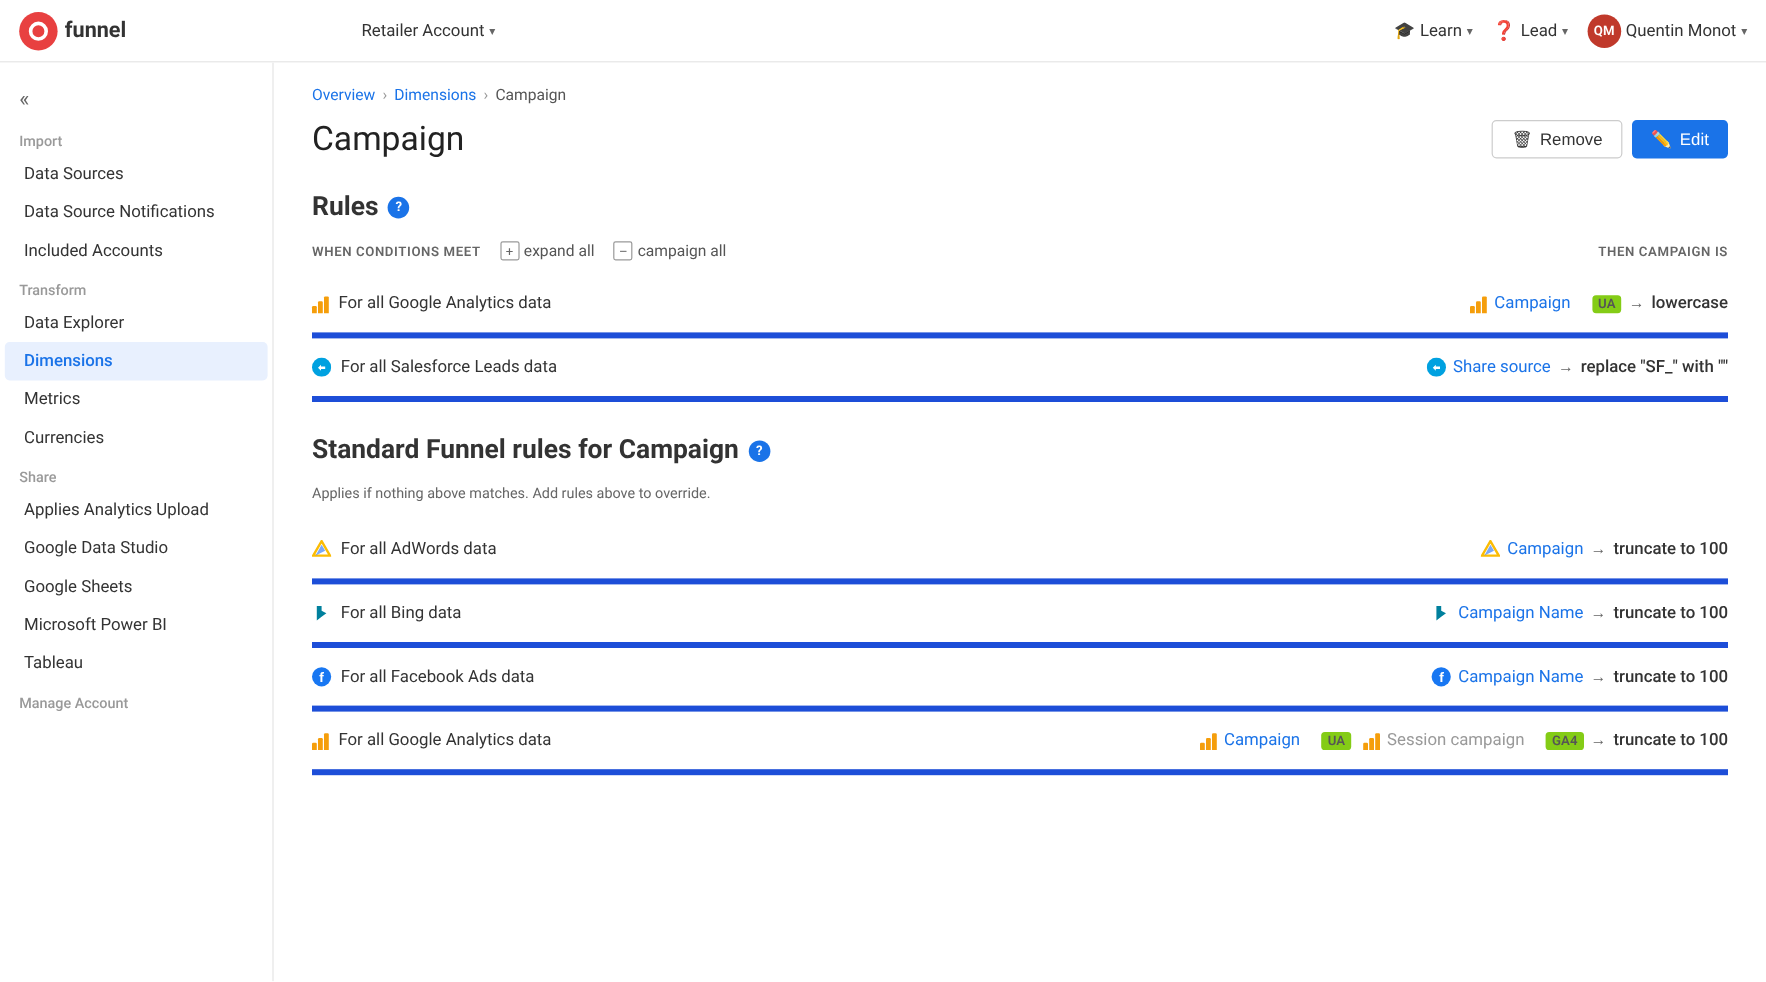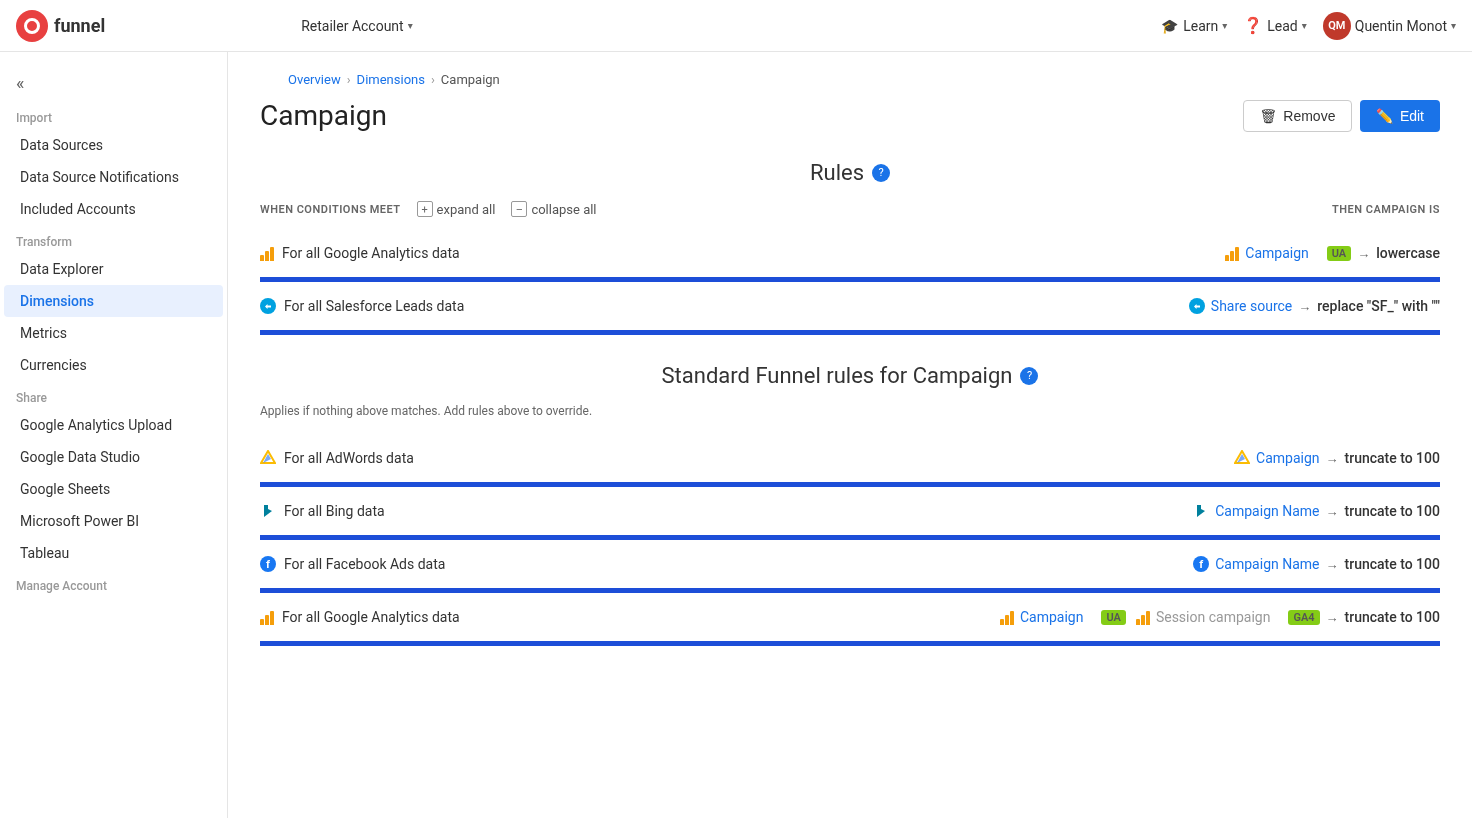--- a/index.html
+++ b/index.html
@@ -24,34 +24,34 @@
     .sidebar { width: 228px; border-right: 1px solid #e5e5e5; overflow-y: auto; flex-shrink: 0; padding: 12px 0; }
     .sidebar-collapse { padding: 8px 16px; cursor: pointer; color: #666; font-size: 18px; }
     .sidebar-section-label { padding: 10px 16px 4px; font-size: 12px; color: #999; font-weight: 500; }
     .sidebar-item { padding: 8px 16px; cursor: pointer; color: #333; font-size: 14px; border-radius: 4px; margin: 0 4px; }
     .sidebar-item.active { background: #e8f0fe; color: #1a73e8; font-weight: 500; }
 
     
     .main { flex: 1; overflow-y: auto; padding: 20px 32px; }
 
     
-    .breadcrumb { display: flex; align-items: center; gap: 6px; font-size: 13px; margin-bottom: 12px; margin-left: 28px; }
+    .breadcrumb { display: flex; align-items: center; gap: 6px; font-size: 13px; margin-bottom: 12px; }
     .breadcrumb-link { color: #1a73e8; cursor: pointer; }
     .breadcrumb-sep { color: #999; }
     .breadcrumb-current { color: #555; }
 
     
     .page-header { display: flex; align-items: center; justify-content: space-between; margin-bottom: 28px; }
     .page-title { font-size: 28px; font-weight: 400; color: #222; }
     .header-buttons { display: flex; gap: 8px; }
     .btn-remove { padding: 7px 16px; border: 1px solid #ccc; border-radius: 4px; background: white; cursor: pointer; display: flex; align-items: center; gap: 6px; font-size: 14px; color: #333; }
     .btn-edit { padding: 7px 16px; border: none; border-radius: 4px; background: #1a73e8; cursor: pointer; display: flex; align-items: center; gap: 6px; font-size: 14px; color: white; font-weight: 500; }
 
     
-    .section-title { display: flex; align-items: center; gap: 8px; font-size: 22px; font-weight: 400; margin-bottom: 16px; justify-content: center; }
+    .section-title { display: flex; align-items: center; gap: 8px; font-size: 22px; font-weight: 700; margin-bottom: 16px; }
     .help-icon { width: 18px; height: 18px; border-radius: 50%; background: #1a73e8; color: white; font-size: 11px; display: flex; align-items: center; justify-content: center; cursor: pointer; flex-shrink: 0; }
 
     .rules-toolbar { display: flex; align-items: center; gap: 16px; margin-bottom: 12px; }
     .rules-label { font-size: 11px; font-weight: 600; color: #666; text-transform: uppercase; letter-spacing: 0.5px; }
     .then-label { margin-left: auto; font-size: 11px; font-weight: 600; color: #666; text-transform: uppercase; letter-spacing: 0.5px; }
     .toolbar-btn { display: flex; align-items: center; gap: 4px; cursor: pointer; color: #555; font-size: 13px; }
     .toolbar-btn-icon { width: 16px; height: 16px; border: 1px solid #999; border-radius: 2px; display: flex; align-items: center; justify-content: center; font-size: 11px; color: #666; }
 
     
     .rule-row { display: flex; align-items: center; padding: 16px 0; border-bottom: 5px solid #1d4ed8; }
@@ -122,21 +122,21 @@
     <div class="sidebar-item">Data Source Notifications</div>
     <div class="sidebar-item">Included Accounts</div>
 
     <div class="sidebar-section-label">Transform</div>
     <div class="sidebar-item">Data Explorer</div>
     <div class="sidebar-item active">Dimensions</div>
     <div class="sidebar-item">Metrics</div>
     <div class="sidebar-item">Currencies</div>
 
     <div class="sidebar-section-label">Share</div>
-    <div class="sidebar-item">Google Analytics Upload</div>
+    <div class="sidebar-item">Applies Analytics Upload</div>
     <div class="sidebar-item">Google Data Studio</div>
     <div class="sidebar-item">Google Sheets</div>
     <div class="sidebar-item">Microsoft Power BI</div>
     <div class="sidebar-item">Tableau</div>
 
     <div class="sidebar-section-label">Manage Account</div>
   </aside>
 
   <main class="main">
 
@@ -168,21 +168,21 @@
     </div>
 
     <div class="rules-toolbar">
       <span class="rules-label">WHEN CONDITIONS MEET</span>
       <div class="toolbar-btn">
         <div class="toolbar-btn-icon">+</div>
         <span>expand all</span>
       </div>
       <div class="toolbar-btn">
         <div class="toolbar-btn-icon">–</div>
-        <span>collapse all</span>
+        <span>campaign all</span>
       </div>
       <span class="then-label">THEN CAMPAIGN IS</span>
     </div>
 
     <div class="rule-row">
       <div class="rule-condition">
         <span class="icon-ga">
           <span class="bar bar1"></span>
             <span class="bar bar2"></span>
             <span class="bar bar3"></span>

